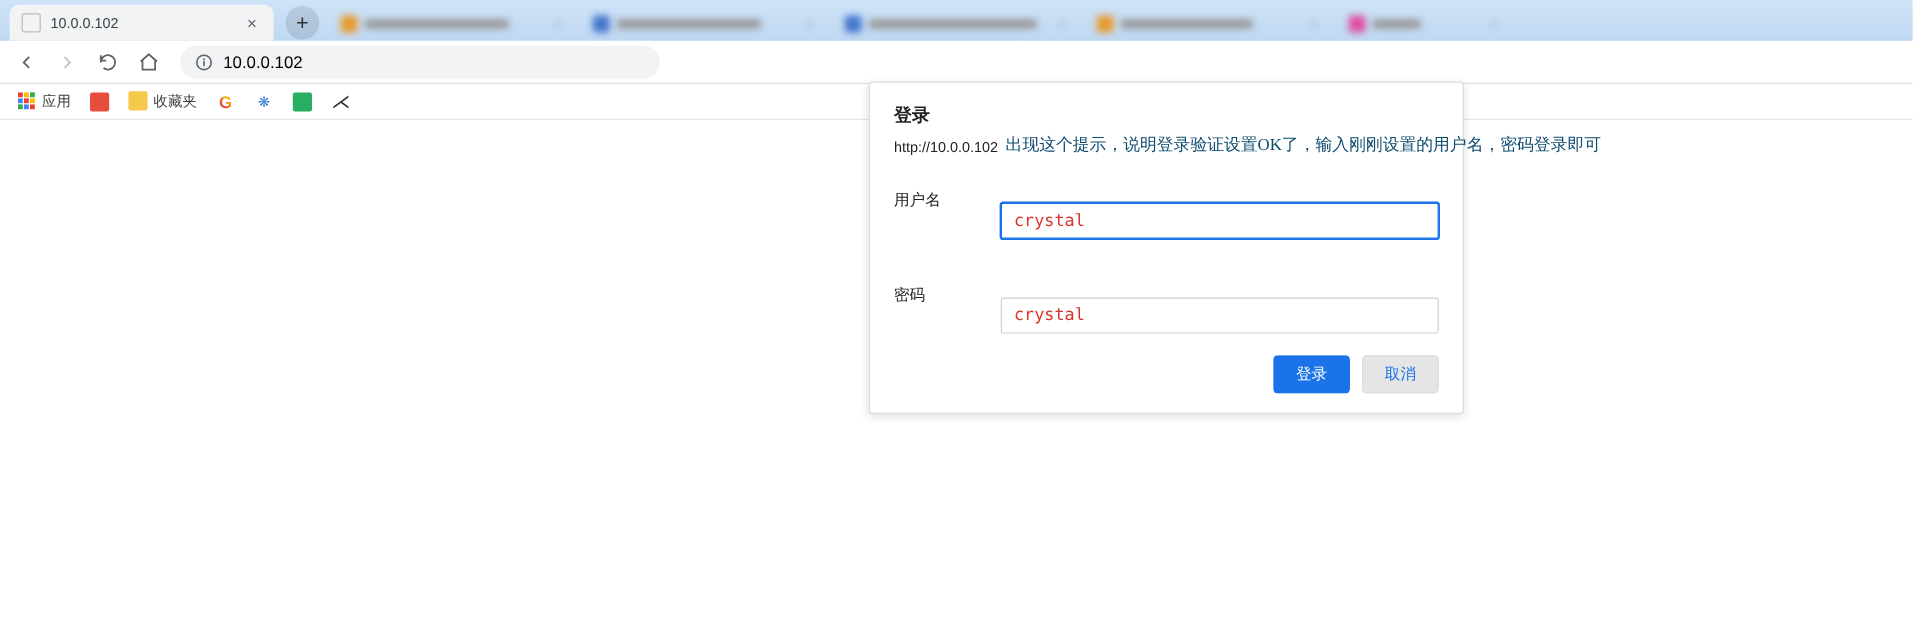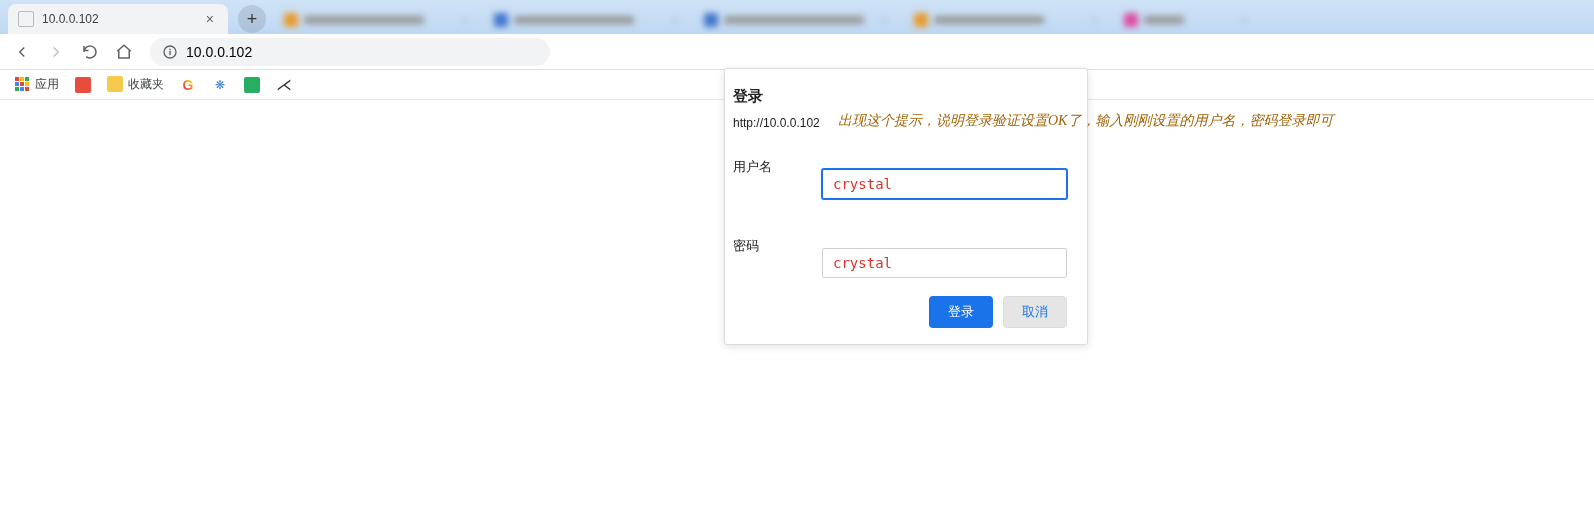--- a/index.html
+++ b/index.html
@@ -83,23 +83,23 @@
     .apps-ic span:nth-child(7){background:#34a853}.apps-ic span:nth-child(8){background:#4285f4}.apps-ic span:nth-child(9){background:#ea4335}
     .sq { width:16px; height:16px; border-radius:2px; }
     .red-sq{background:#e74c3c}.yellow-sq{background:#f5c94b}.green-sq{background:#27ae60}
     .g-ic{font-weight:bold;font-size:14px;background:linear-gradient(45deg,#4285f4,#ea4335,#fbbc05,#34a853);-webkit-background-clip:text;color:transparent;}
     .gear-ic{color:#3b7dd8}
     .spider-ic{color:#333;font-size:16px;}
 
     
     .dialog {
       position: absolute; left: 724px; top: 68px;
-      width: 364px; background: #fff; border: 1px solid #dcdcdc;
+      width: 496px; background: #fff; border: 1px solid #dcdcdc;
       border-radius: 3px; box-shadow: 0 2px 8px rgba(0,0,0,.12);
-      padding: 18px 20px 16px 8px;
+      padding: 18px 20px 16px 20px;
     }
     .dialog h3 { font-size: 15px; font-weight: 600; color: #202124; margin-bottom: 10px; }
     .dialog .url { font-size: 12px; color: #202124; margin-bottom: 4px; }
     .dialog .note { font-size: 12px; color: #5f6368; margin-bottom: 16px; }
     .form-row { display: flex; align-items: center; margin-bottom: 14px; gap: 35px; }
     .form-row label { width: 54px; font-size: 13px; color: #202124; }
     .form-row input {
       flex: 1; height: 30px;
       border: 1px solid #d0d0d0; border-radius: 2px;
       padding: 0 10px; font-family: "Consolas", monospace; font-size: 14px; color: #d8342a;
@@ -107,23 +107,22 @@
       margin-top: 35px;
     }
     .dialog-actions { display: flex; justify-content: flex-end; gap: 10px; margin-top: 18px; }
     .btn { height: 32px; padding: 0 18px; border-radius: 4px; font-size: 13px; cursor: pointer; border: 1px solid transparent; }
     .btn-primary { background: #1a73e8; color: #fff; }
     .btn-secondary { background: #e5e5e5; color: #1a73e8; border-color: #dadce0; }
 
     
     .annotation {
       position: absolute; left: 838px; top: 112px;
-      color: #a16207; font-family: "SimSun","宋体",serif; font-size: 14px;
+      color: #0c4a6e; font-family: "SimSun","宋体",serif; font-size: 14px;
       white-space: nowrap;
-      font-style: italic;
     }
   </style>
 </head>
 <body>
 
 <div class="tab-strip">
   <div class="tab">
     <span class="favicon"></span>
     <span class="title">10.0.0.102</span>
     <span class="close">×</span>

